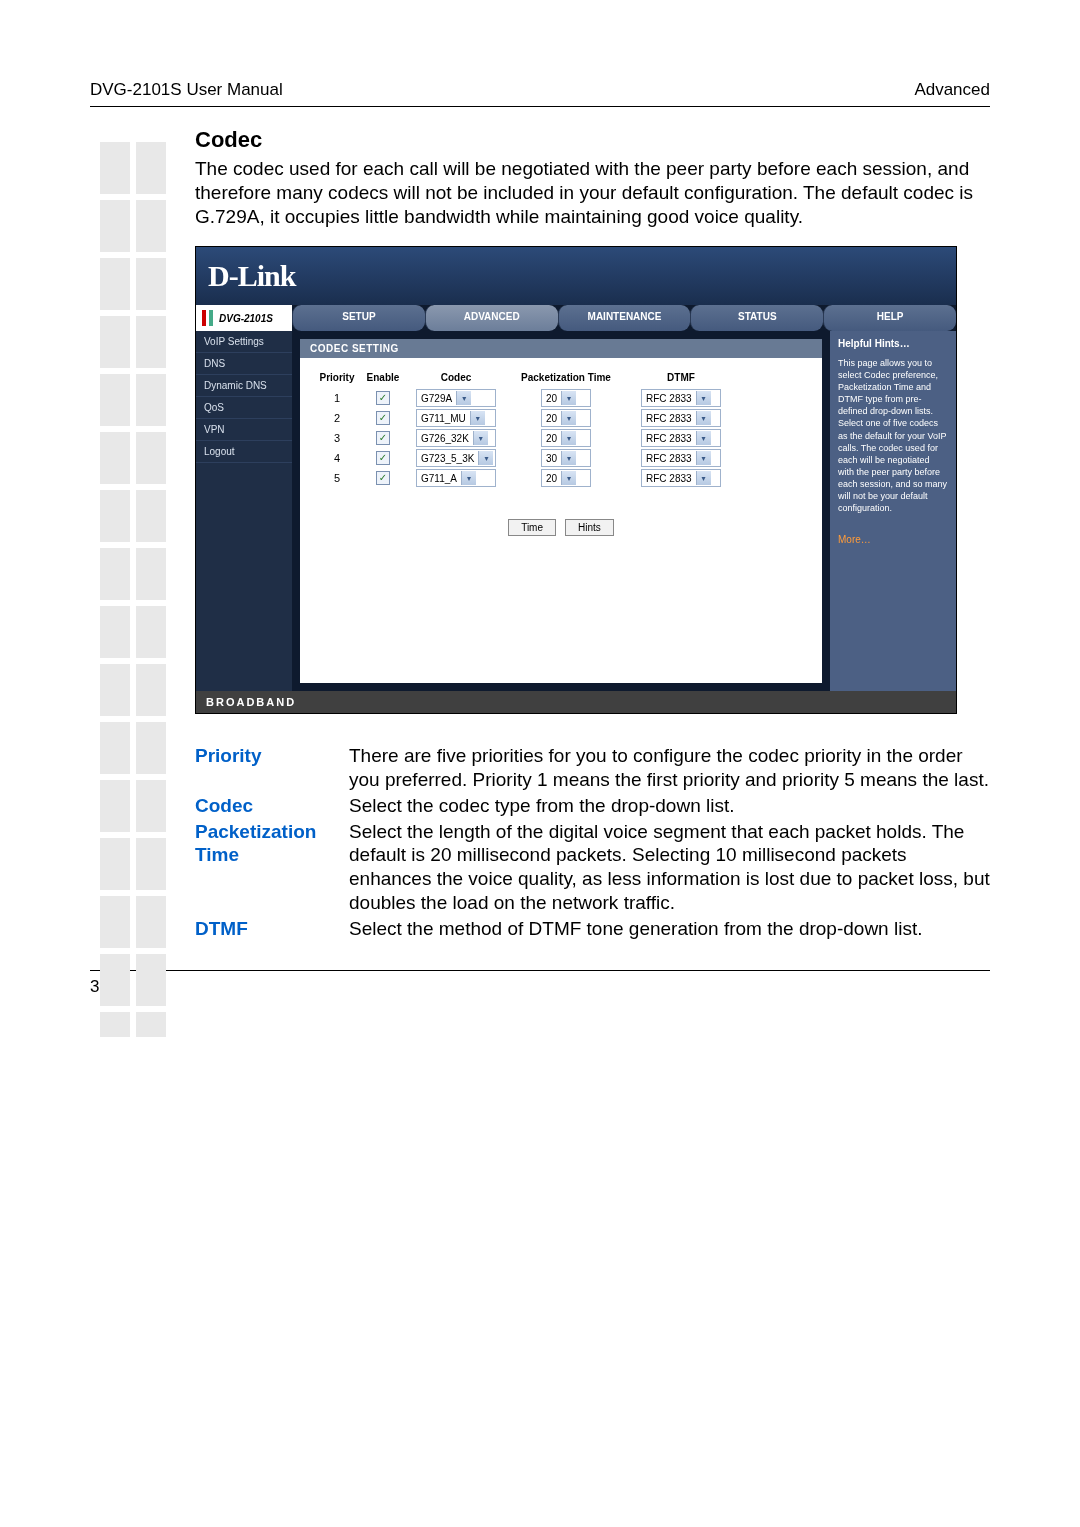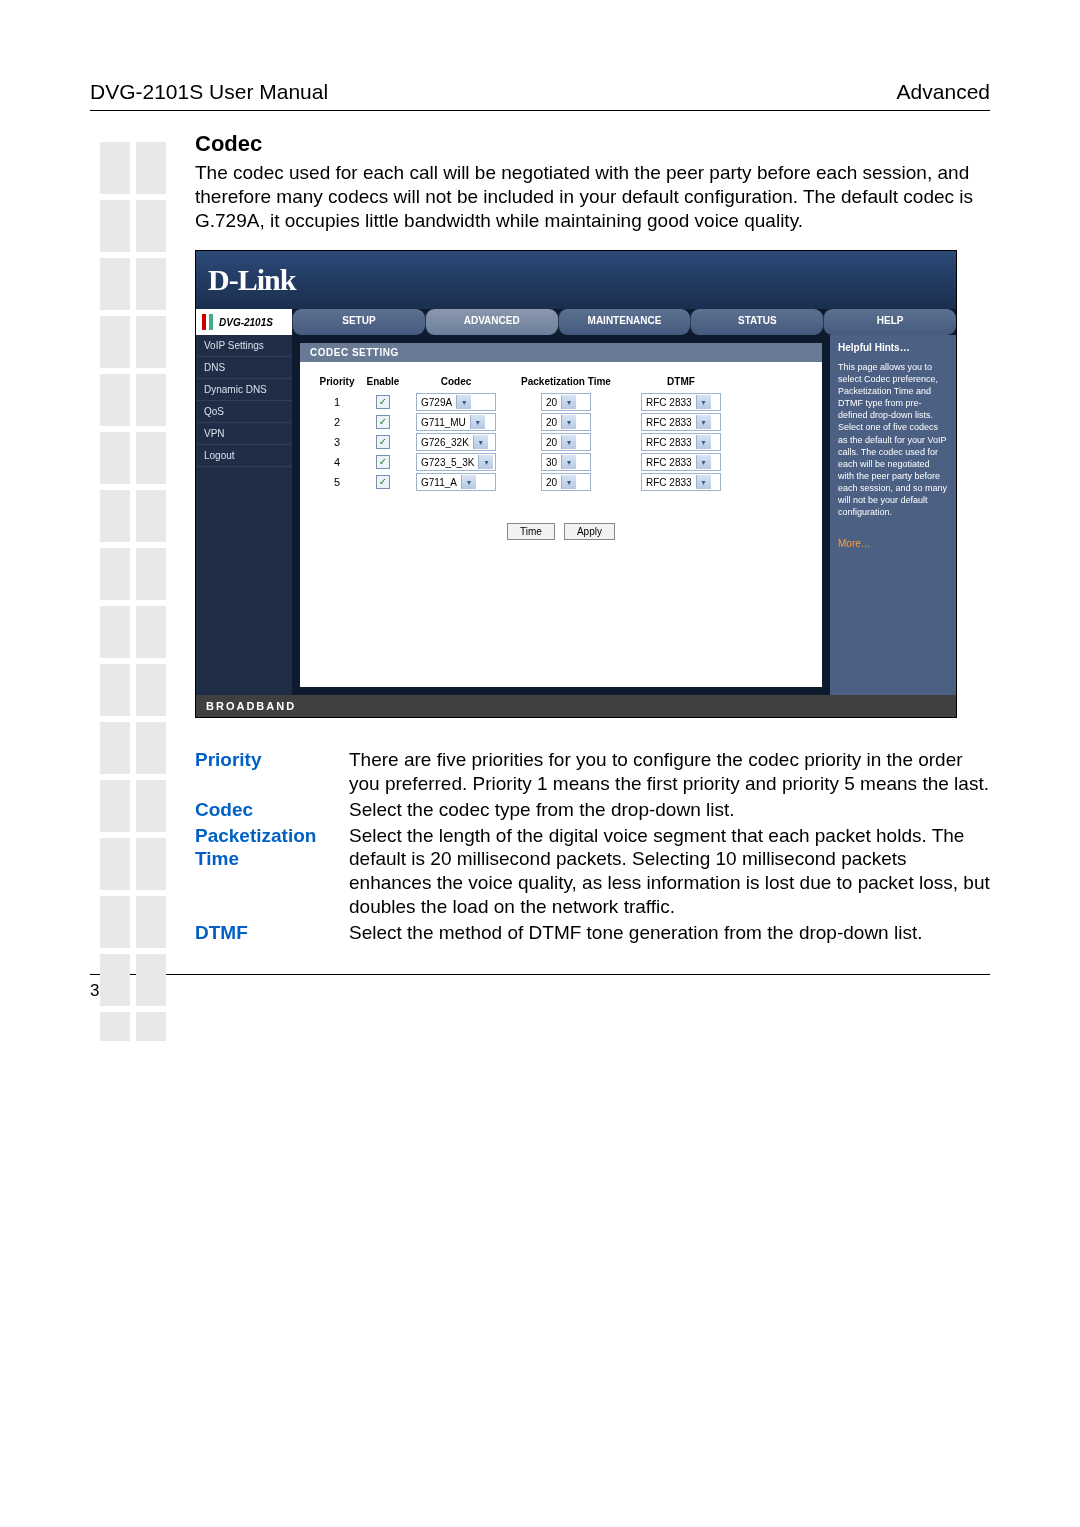--- a/index.html
+++ b/index.html
@@ -12,21 +12,21 @@
     width: 1080px;
   }
   .page {
     padding: 80px 90px 40px 90px;
     box-sizing: border-box;
     position: relative;
   }
   .header-row {
     display: flex;
     justify-content: space-between;
-    font-size: 21px;
+    font-size: 17px;
     margin-bottom: 6px;
   }
   .hr-top { border: none; border-top: 1.5px solid #000; margin: 0 0 20px 0; }
   .hr-bot { border: none; border-top: 1.5px solid #000; margin: 30px 0 6px 0; }
 
   .side-boxes {
     position: absolute;
     left: 100px;
     top: 142px;
     width: 70px;
@@ -450,21 +450,21 @@
                     </span></div>
                   <div class="ss-c-dtmf"><span class="ss-select" style="width:74px">
                       <span>RFC 2833</span>
                       <span class="ss-arrow">▾</span>
                     </span></div>
                 </div>
               </div>
           </div>
           <div class="ss-btnrow">
             <span class="ss-btn">Time</span>
-            <span class="ss-btn">Apply</span>
+            <span class="ss-btn">Hints</span>
           </div>
         </div>
         <div class="ss-right">
           <div class="ss-right-title">Helpful Hints…</div>
           <div>This page allows you to select Codec preference, Packetization Time and DTMF type from pre-defined drop-down lists. Select one of five codecs as the default for your VoIP calls. The codec used for each will be negotiated with the peer party before each session, and so many will not be your default configuration.</div>
           <span class="ss-right-more">More…</span>
         </div>
       </div>
       <div class="ss-footer">BROADBAND</div>
     </div>

